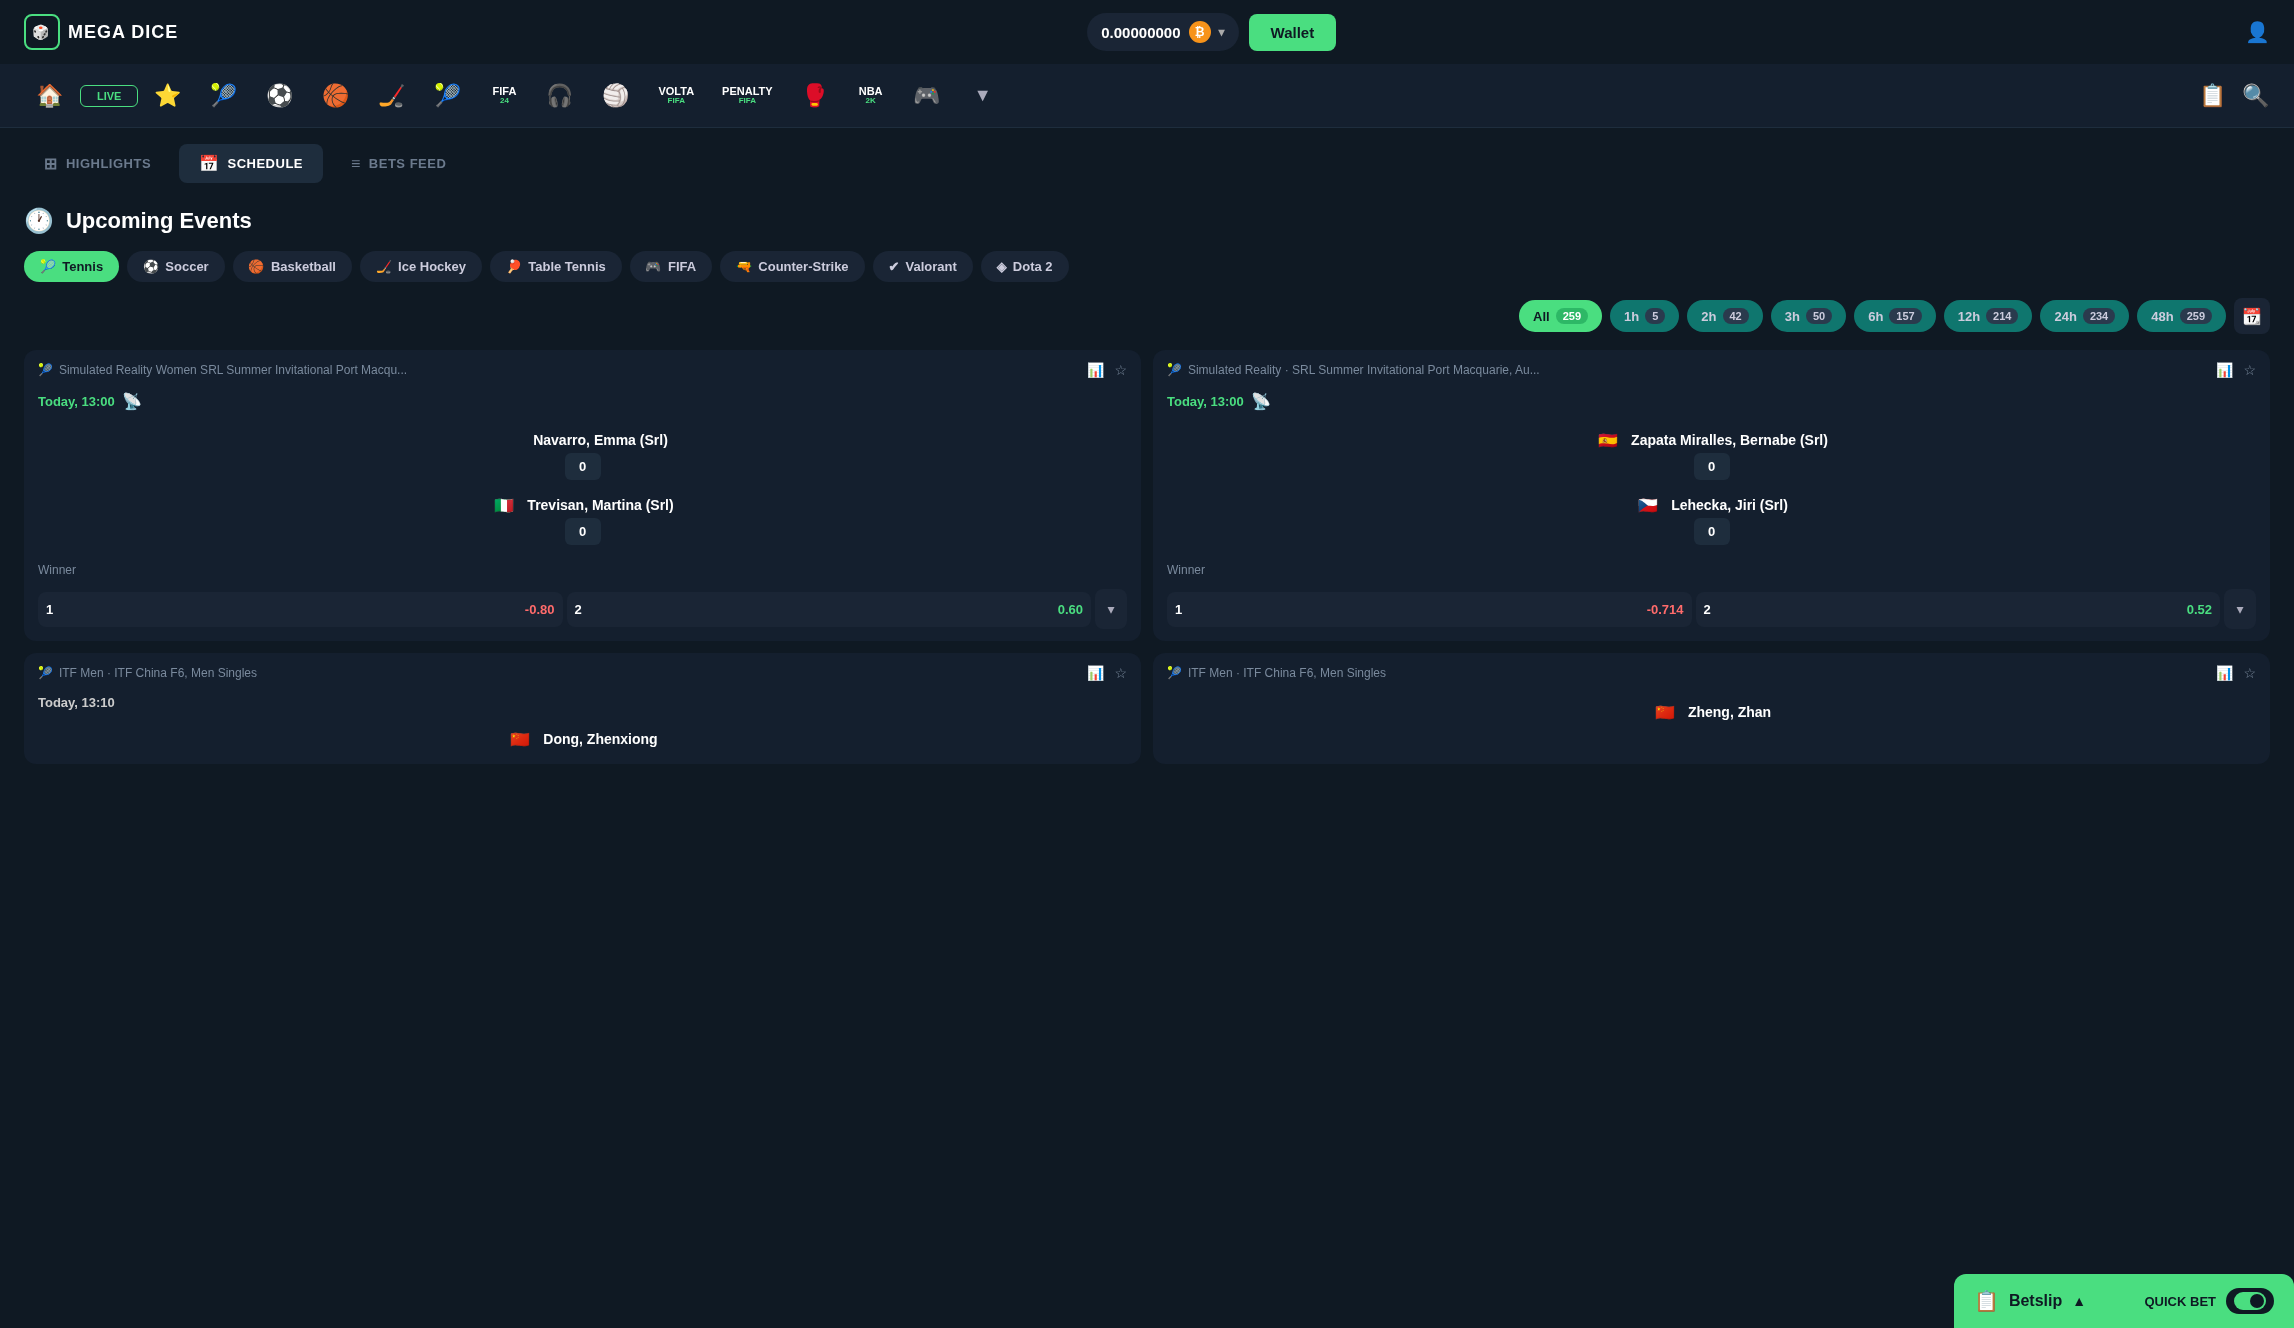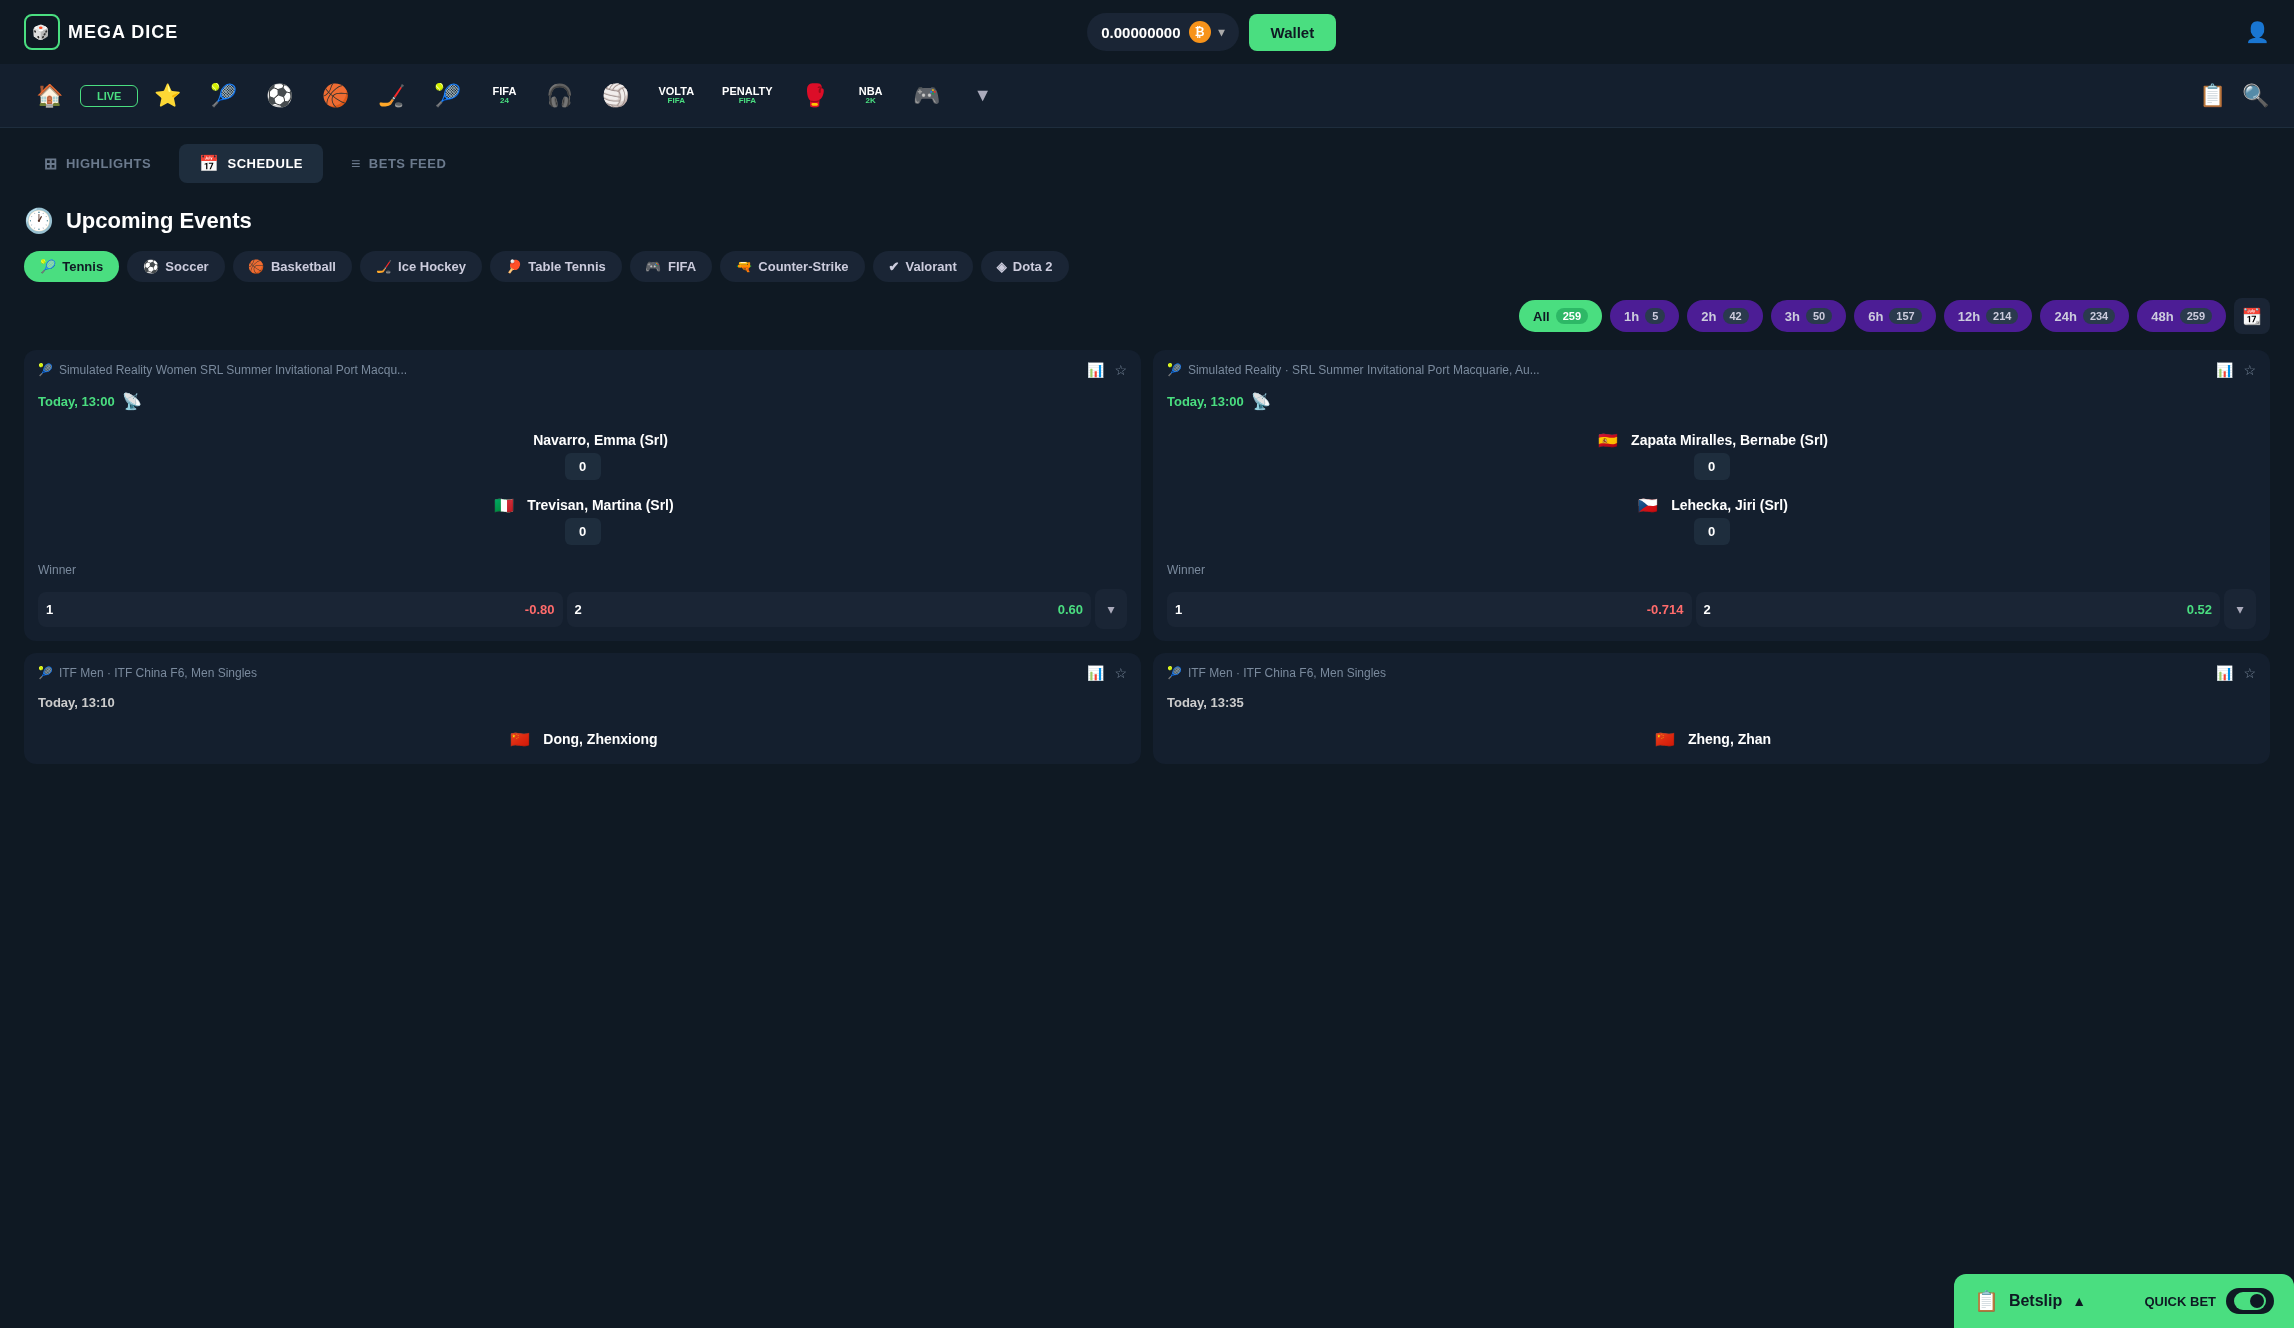--- a/index.html
+++ b/index.html
@@ -229,21 +229,21 @@
       align-items: center;
       gap: 6px;
       padding: 8px 14px;
       border-radius: 20px;
       font-size: 13px;
       font-weight: 600;
       cursor: pointer;
       border: none;
     }
     .time-pill.active { background: #4ade80; color: #0f1923; }
-    .time-pill.inactive { background: #4c1d95; color: #ccd; }
+    .time-pill.inactive { background: #0f766e; color: #ccd; }
     .time-pill .count {
       background: #2a3a4d;
       border-radius: 10px;
       padding: 2px 7px;
       font-size: 11px;
     }
     .time-pill.active .count { background: #2db866; color: #fff; }
     .cal-btn {
       background: #1a2535;
       border: none;
@@ -744,23 +744,20 @@
     <div class="event-card-header">
       <div class="event-league">
         <span>🎾</span>
         <span>ITF Men · ITF China F6, Men Singles</span>
       </div>
       <div class="event-header-right">
         <span>📊</span>
         <span>☆</span>
       </div>
     </div>
-    <div class="event-time" style="color:#ccc">
-      <span>Today, 13:35</span>
-    </div>
     <div class="event-teams">
       <div class="event-team">
         <div class="team-info">
           <div class="team-flag">🇨🇳</div>
           <span>Zheng, Zhan</span>
         </div>
       </div>
     </div>
   </div>
 

